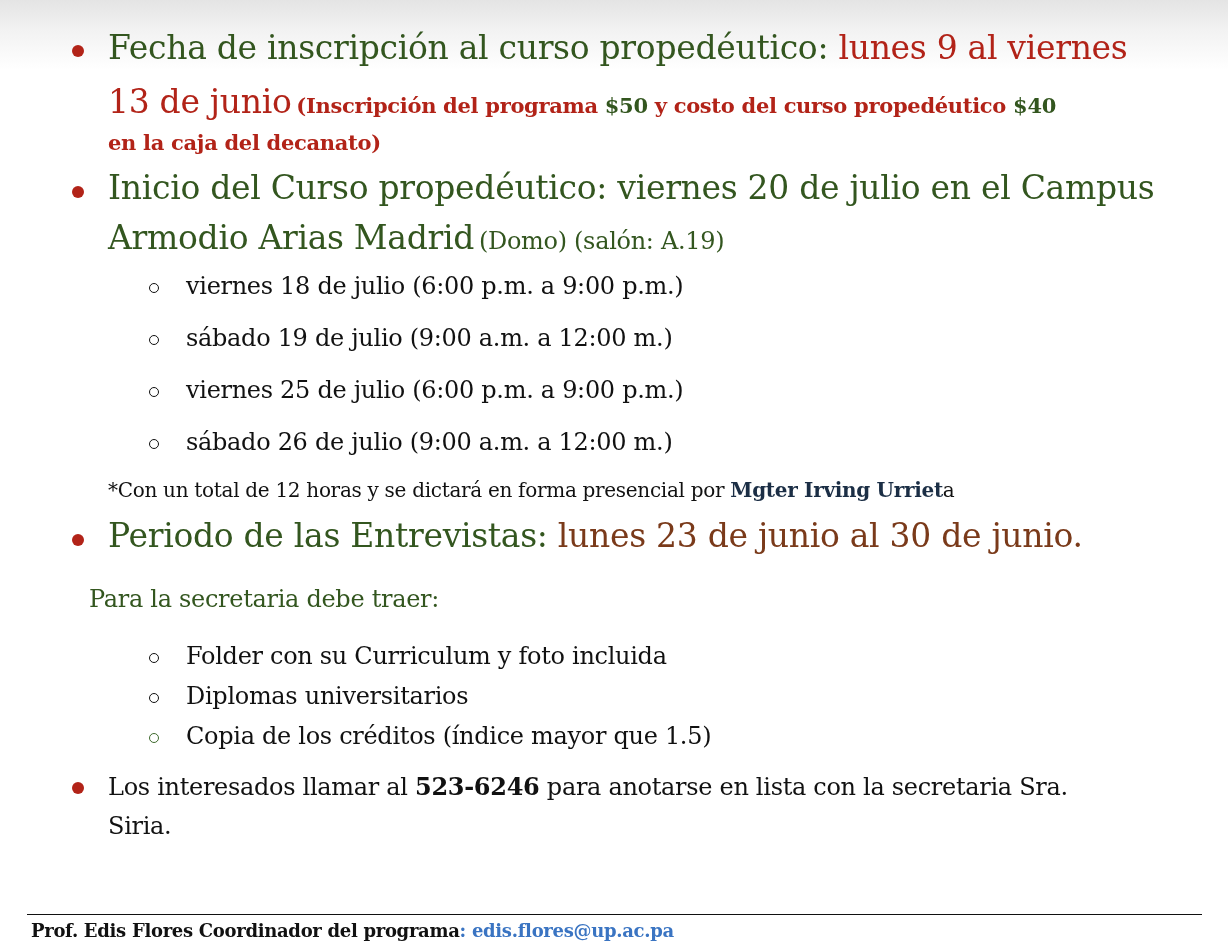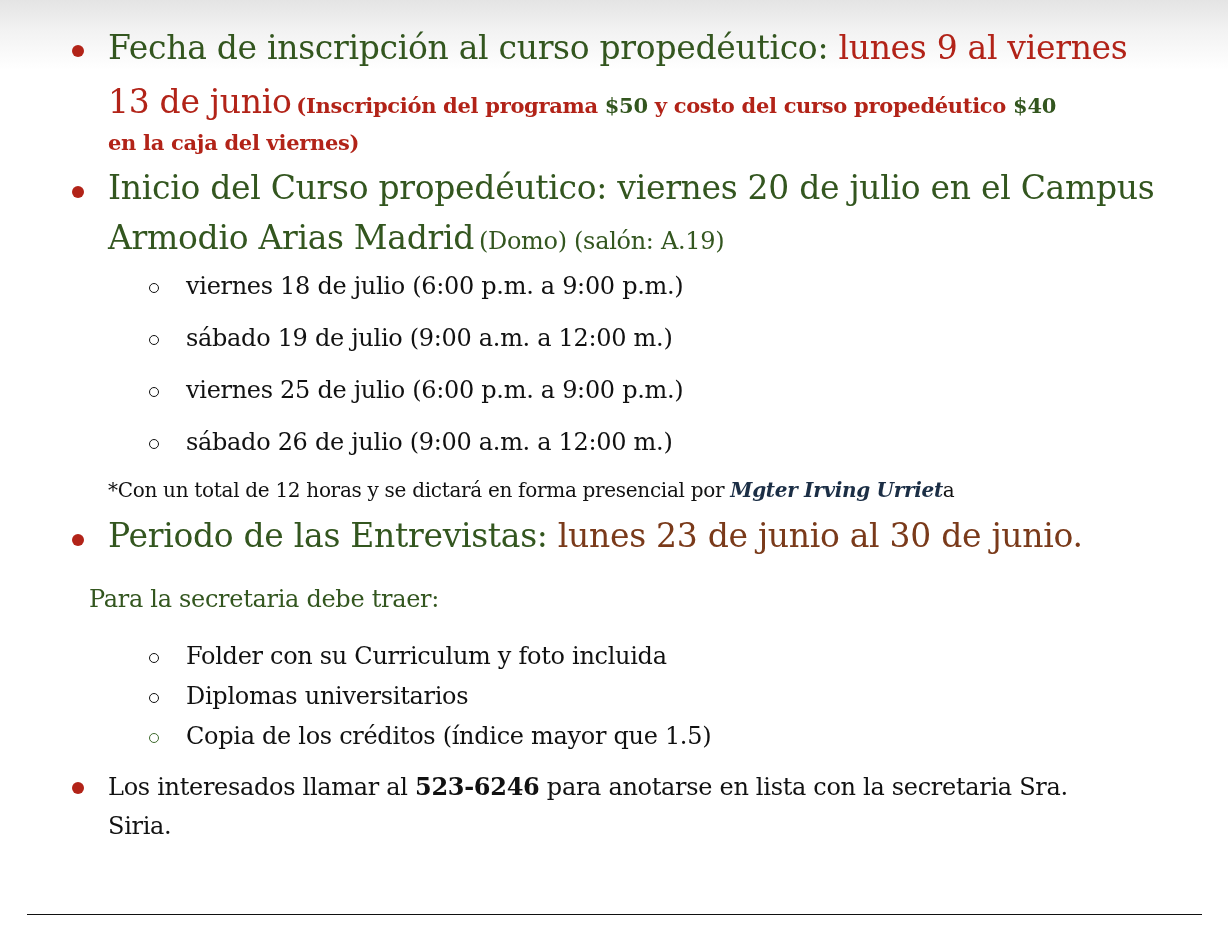--- a/index.html
+++ b/index.html
@@ -40,21 +40,21 @@
     }
     .circle.green { border-color: #3f6b2e; }
     .line {
       position: absolute;
       white-space: nowrap;
       letter-spacing: -0.3px;
     }
     .green { color: #33561f; }
     .red { color: #b22318; }
     .brown { color: #7a3a1a; }
-    .navy { color: #1b2e45; font-style: italic; }
+    .navy { color: #1b2e45; }
     .blue { color: #3a74c2; }
     .bold { font-weight: bold; }
     .big { font-size: 33px; }
     .sub { font-size: 24px; }
     .small { font-size: 21px; }
     .note { font-size: 20px; }
     .hr {
       position: absolute;
       left: 27px;
       top: 894px;
@@ -71,21 +71,21 @@
   <div>
     <span class="dot" style="left:72px; top:25px;"></span>
     <div class="line big" style="left:108px; top:8px;">
       <span class="green">Fecha de inscripción al curso propedéutico:</span>
       <span class="red">lunes 9 al viernes</span>
     </div>
     <div class="line" style="left:108px; top:62px;">
       <span class="red big">13 de junio</span>
       <span class="red bold small">(Inscripción del programa </span><span class="green bold small">$50</span><span class="red bold small"> y costo del curso propedéutico </span><span class="green bold small">$40</span>
     </div>
-    <div class="line red bold small" style="left:108px; top:110px;">en la caja del viernes)</div>
+    <div class="line red bold small" style="left:108px; top:110px;">en la caja del decanato)</div>
   </div>
 
   <div>
     <span class="dot" style="left:72px; top:166px;"></span>
     <div class="line big green" style="left:108px; top:148px;">Inicio del Curso propedéutico: viernes 20 de julio en el Campus</div>
     <div class="line green" style="left:108px; top:198px;text-align:center;">
       <span class="big">Armodio Arias Madrid</span>
       <span class="sub">(Domo) (salón: A.19)</span>
     </div>
 
@@ -126,14 +126,17 @@
 
   <div>
     <span class="dot" style="left:72px; top:762px;"></span>
     <div class="line sub" style="left:108px; top:752px;">
       <span>Los interesados llamar al </span><span class="bold">523-6246</span><span> para anotarse en lista con la secretaria Sra.</span>
     </div>
     <div class="line sub" style="left:108px; top:792px;">Siria.</div>
   </div>
 
   <div class="hr"></div>
+  <div class="line bold" style="left:31px; top:900px; font-size:18px;">
+    <span>Prof. Edis Flores Coordinador del programa</span><span class="blue">: </span><span class="blue">edis.flores@up.ac.pa</span>
+  </div>
 
 </div>
 
 </body></html>

